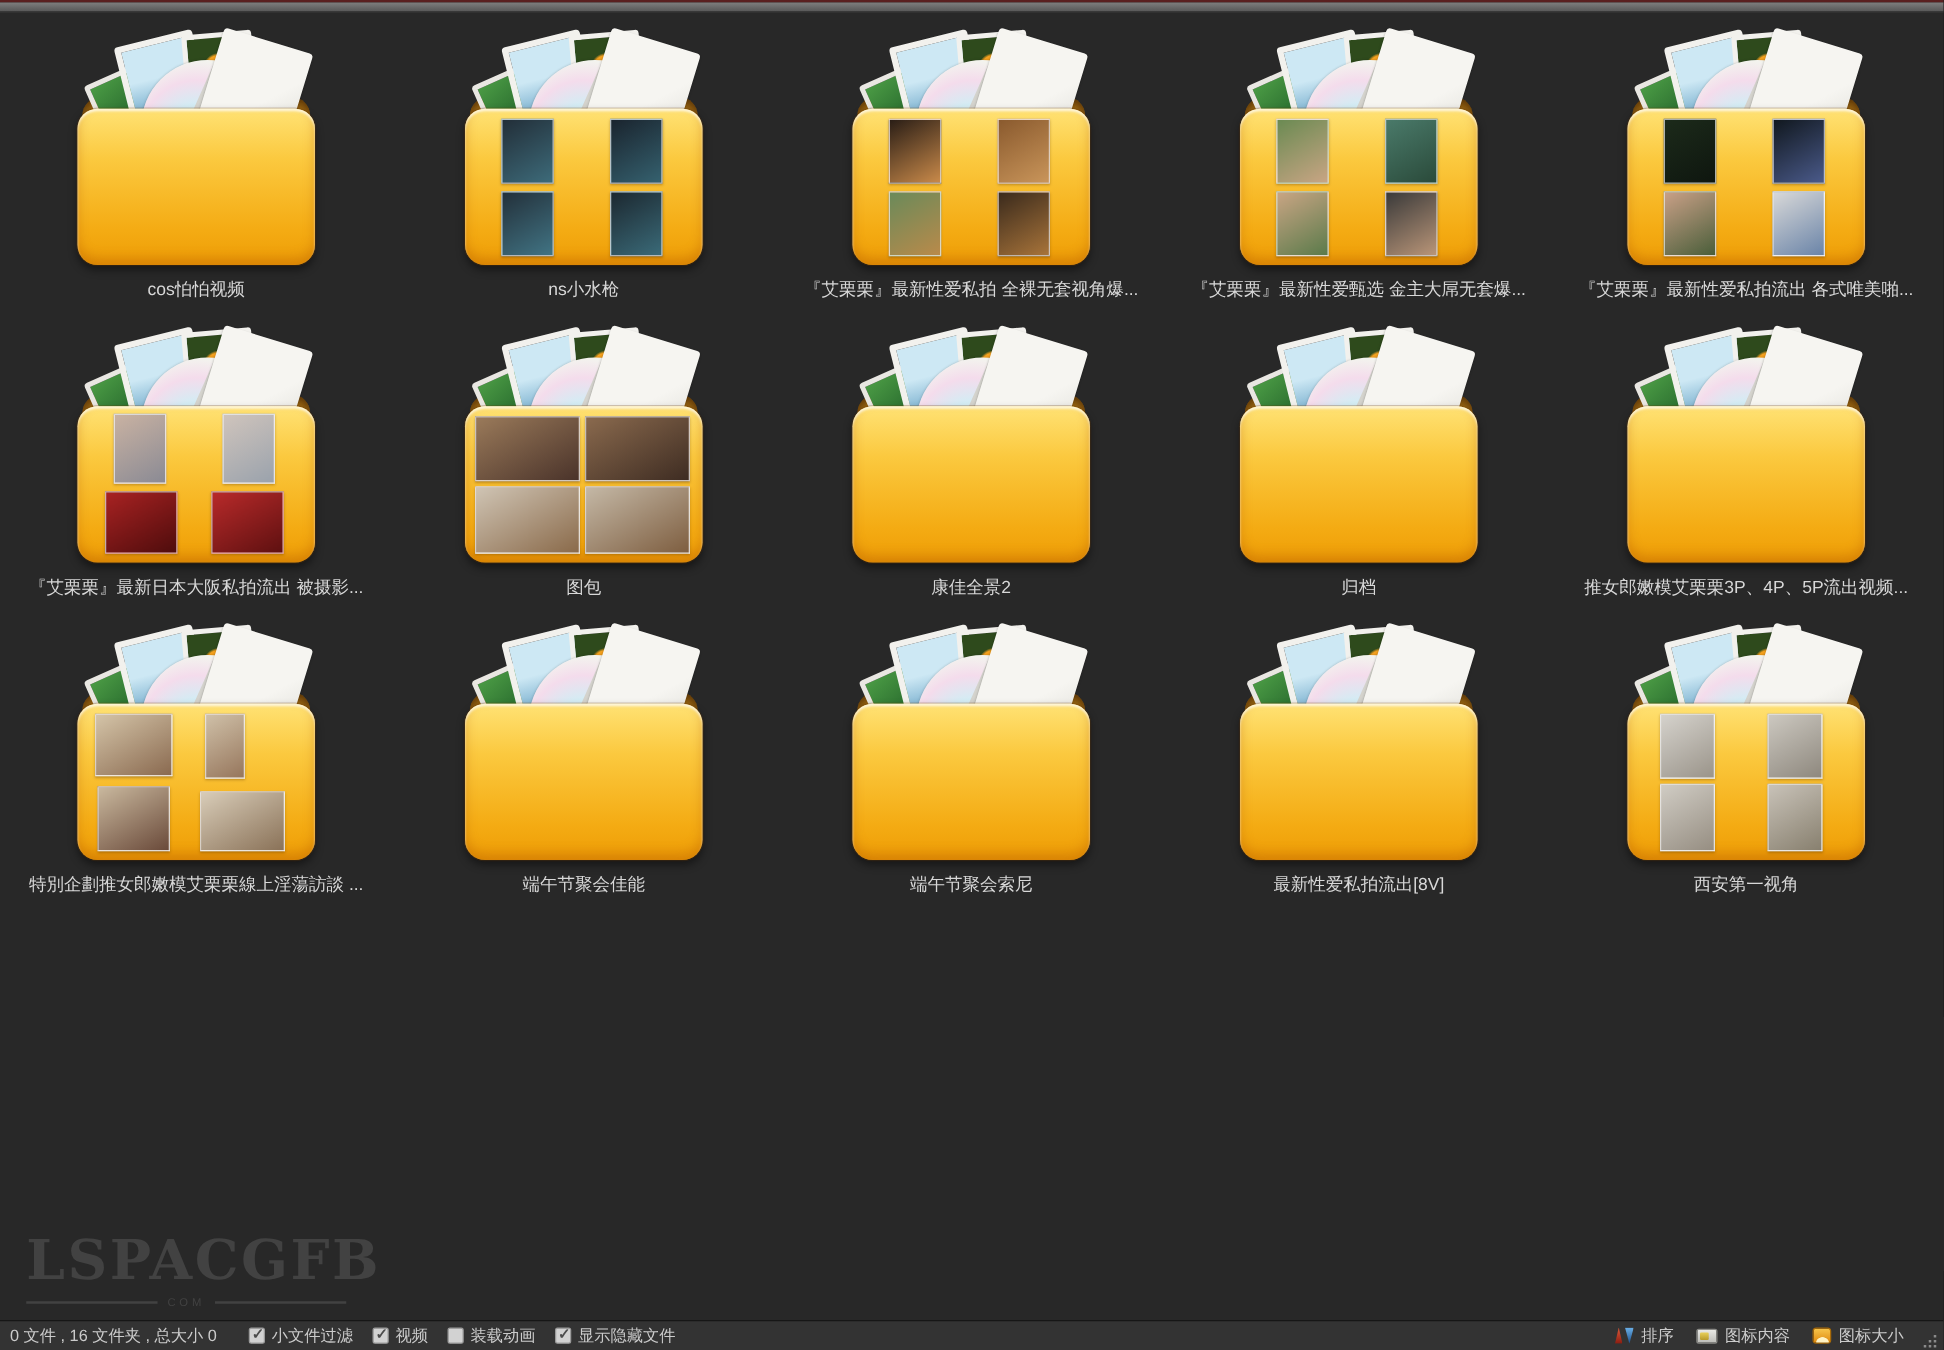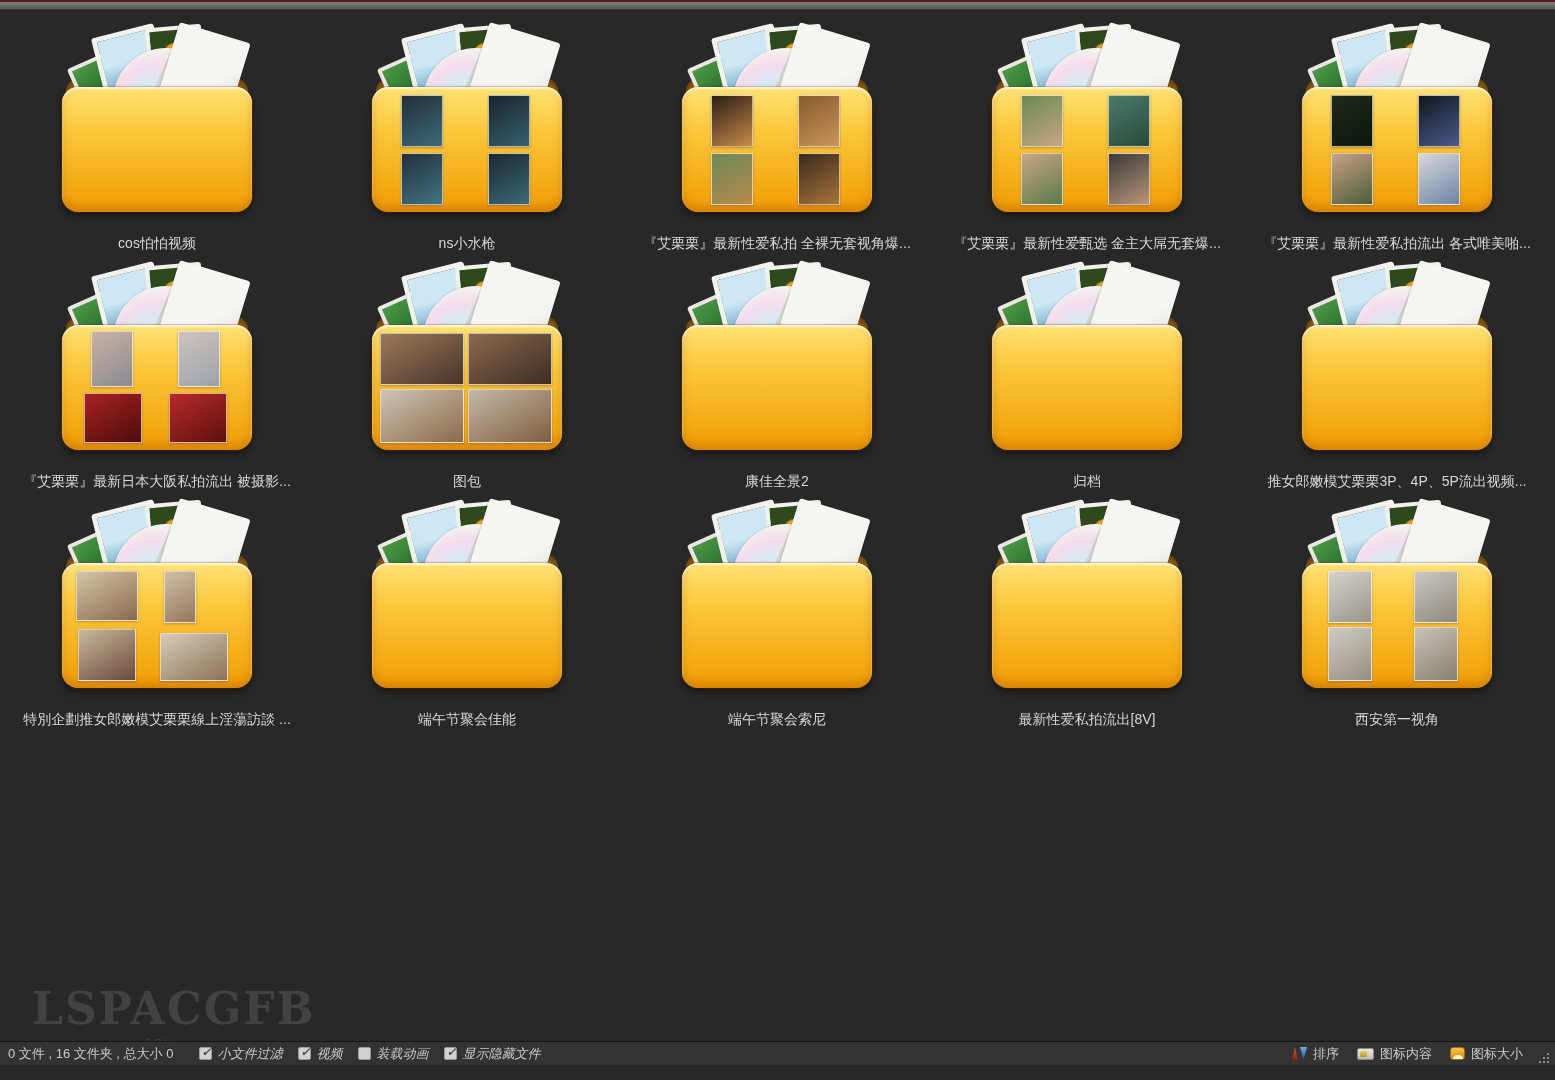--- a/index.html
+++ b/index.html
@@ -3,21 +3,21 @@
 <meta charset="utf-8">
 <style>
   html,body{margin:0;padding:0;background:#1b1b1b;}
   *{box-sizing:border-box;cursor:default;-webkit-user-select:none;user-select:none;}
   .app{position:relative;width:1555px;height:1080px;overflow:hidden;background:#282828;
        font-family:"Liberation Sans",sans-serif;color:#d6d6d6;}
   .top-red{height:2px;background:#5a2020;}
   .top-gray{height:8px;background:linear-gradient(#7e7e7e,#585858);border-bottom:1px solid #3a3a3a;}
   .content{position:absolute;top:11px;left:0;right:0;bottom:24px;overflow:hidden;}
   .grid{display:grid;grid-template-columns:repeat(5,310px);justify-content:start;padding:17px 0 0 2px;}
-  .cell{height:238px;display:flex;flex-direction:column;align-items:center;gap:12px;}
+  .cell{height:238px;display:flex;flex-direction:column;align-items:center;}
   .flabel{margin-top:9px;font-size:14px;line-height:16px;color:#d8d8d8;max-width:304px;
           white-space:nowrap;overflow:hidden;text-align:center;}
   
   .ficon{position:relative;width:192px;height:186px;}
   .f-back{position:absolute;left:5px;right:5px;top:50px;height:70px;border-radius:14px;z-index:1;
           background:linear-gradient(#8a5a10,#d8951f 60%,#e8a22a);
           box-shadow:inset 0 3px 6px rgba(60,30,0,.6);}
   .ph{position:absolute;border-radius:3px;}
   .p-green{z-index:2;left:14px;top:30px;width:46px;height:50px;border:4px solid #e9e7e2;
            background:linear-gradient(160deg,#4a9a44,#1d5a26);transform:rotate(-24deg);}
@@ -32,32 +32,32 @@
   .p-paper.p2{z-index:6;right:22px;top:12px;width:70px;height:82px;background:#d4d3cd;transform:rotate(24deg);}
   .p-paper.p1{z-index:7;right:13px;top:3px;width:74px;height:84px;transform:rotate(17deg);
               background:linear-gradient(135deg,#f6f5f1 60%,#dddcd6);box-shadow:0 1px 2px rgba(0,0,0,.3);}
   .f-front{position:absolute;z-index:8;left:1px;right:1px;bottom:2px;height:125px;border-radius:16px;
            background:linear-gradient(#ffe274 0%,#fbc93f 32%,#f4ab13 78%,#ee9d06 100%);
            box-shadow:inset 0 2px 2px rgba(255,255,255,.75),inset 0 -5px 9px rgba(175,85,0,.38),
                       0 0 0 1px rgba(110,60,0,.25),0 4px 7px rgba(0,0,0,.45);}
   .thumbs{position:absolute;inset:0;}
   .thumb{position:absolute;border:1px solid rgba(255,255,255,.65);box-shadow:0 1px 2px rgba(90,50,0,.35);}
   
-  .watermark{position:absolute;left:32px;top:972px;width:256px;color:#424242;z-index:0;}
+  .watermark{position:absolute;left:21px;top:972px;width:256px;color:#424242;z-index:0;}
   .wm-title{font-family:"DejaVu Serif","Liberation Serif",serif;font-weight:bold;font-size:44px;
             letter-spacing:2px;line-height:52px;text-align:center;}
   .wm-sub{display:flex;align-items:center;gap:8px;margin-top:2px;
           font-size:9px;letter-spacing:3px;color:#424242;}
   .wm-line{flex:1;height:2px;background:#424242;}
   
-  .statusbar{position:absolute;left:0;right:0;bottom:15px;height:24px;background:#333333;
+  .statusbar{position:absolute;left:0;right:0;bottom:0;height:24px;background:#333333;
              border-top:1px solid #161616;display:flex;align-items:center;
              padding:0 6px 0 8px;font-size:13px;color:#cbcbcb;white-space:nowrap;}
   .sb-text{margin-right:26px;}
-  .sb-checks{display:flex;align-items:center;gap:16px;font-style:italic;}
+  .sb-checks{display:flex;align-items:center;gap:16px;}
   .cb-wrap{display:inline-flex;align-items:center;gap:5px;}
   .cb{width:13px;height:13px;border-radius:2px;background:#d2d2d2;border:1px solid #9a9a9a;
       position:relative;display:inline-block;}
   .cb.checked::after{content:"✓";position:absolute;left:1px;top:-3px;font-size:12px;
                      font-weight:bold;color:#4c4c4c;}
   .sb-spacer{flex:1;}
   .sb-right{display:flex;align-items:center;gap:18px;margin-right:14px;}
   .rc{display:inline-flex;align-items:center;gap:6px;}
   .rc-icon{display:inline-block;position:relative;}
   .ic-sort{width:15px;height:15px;}

